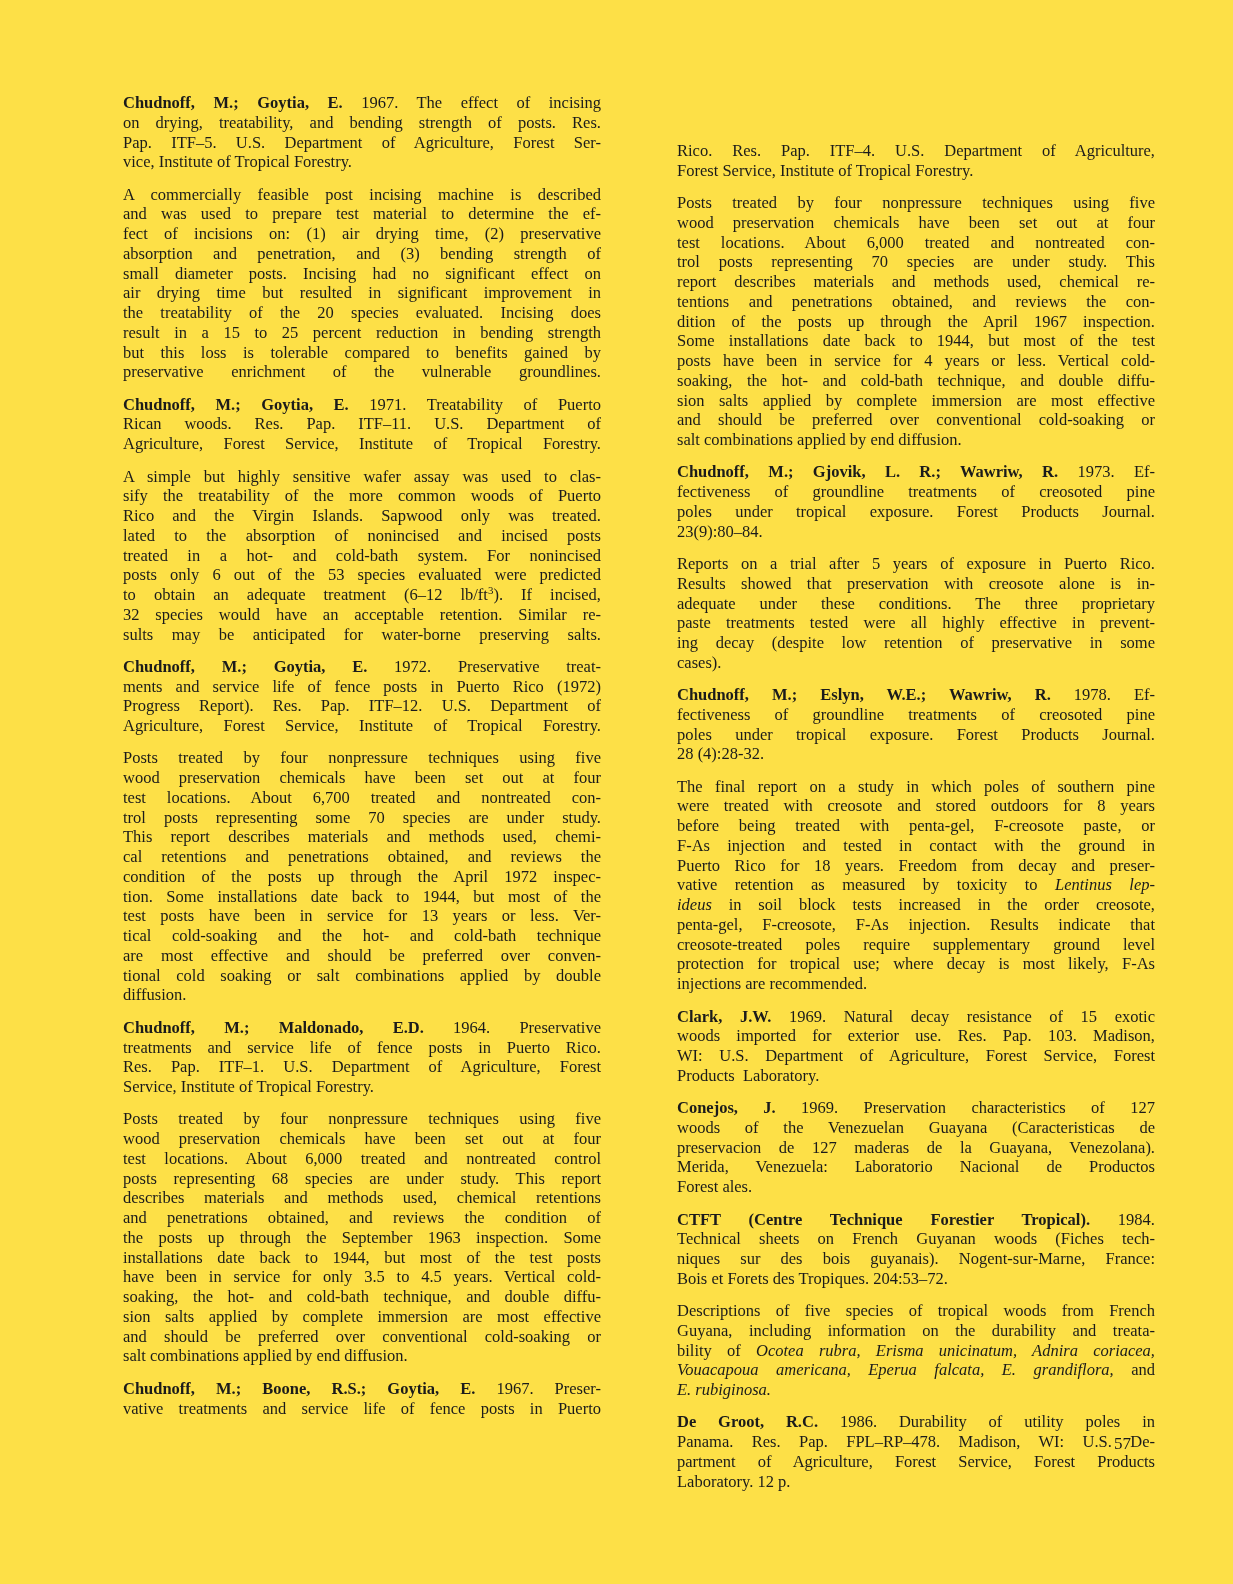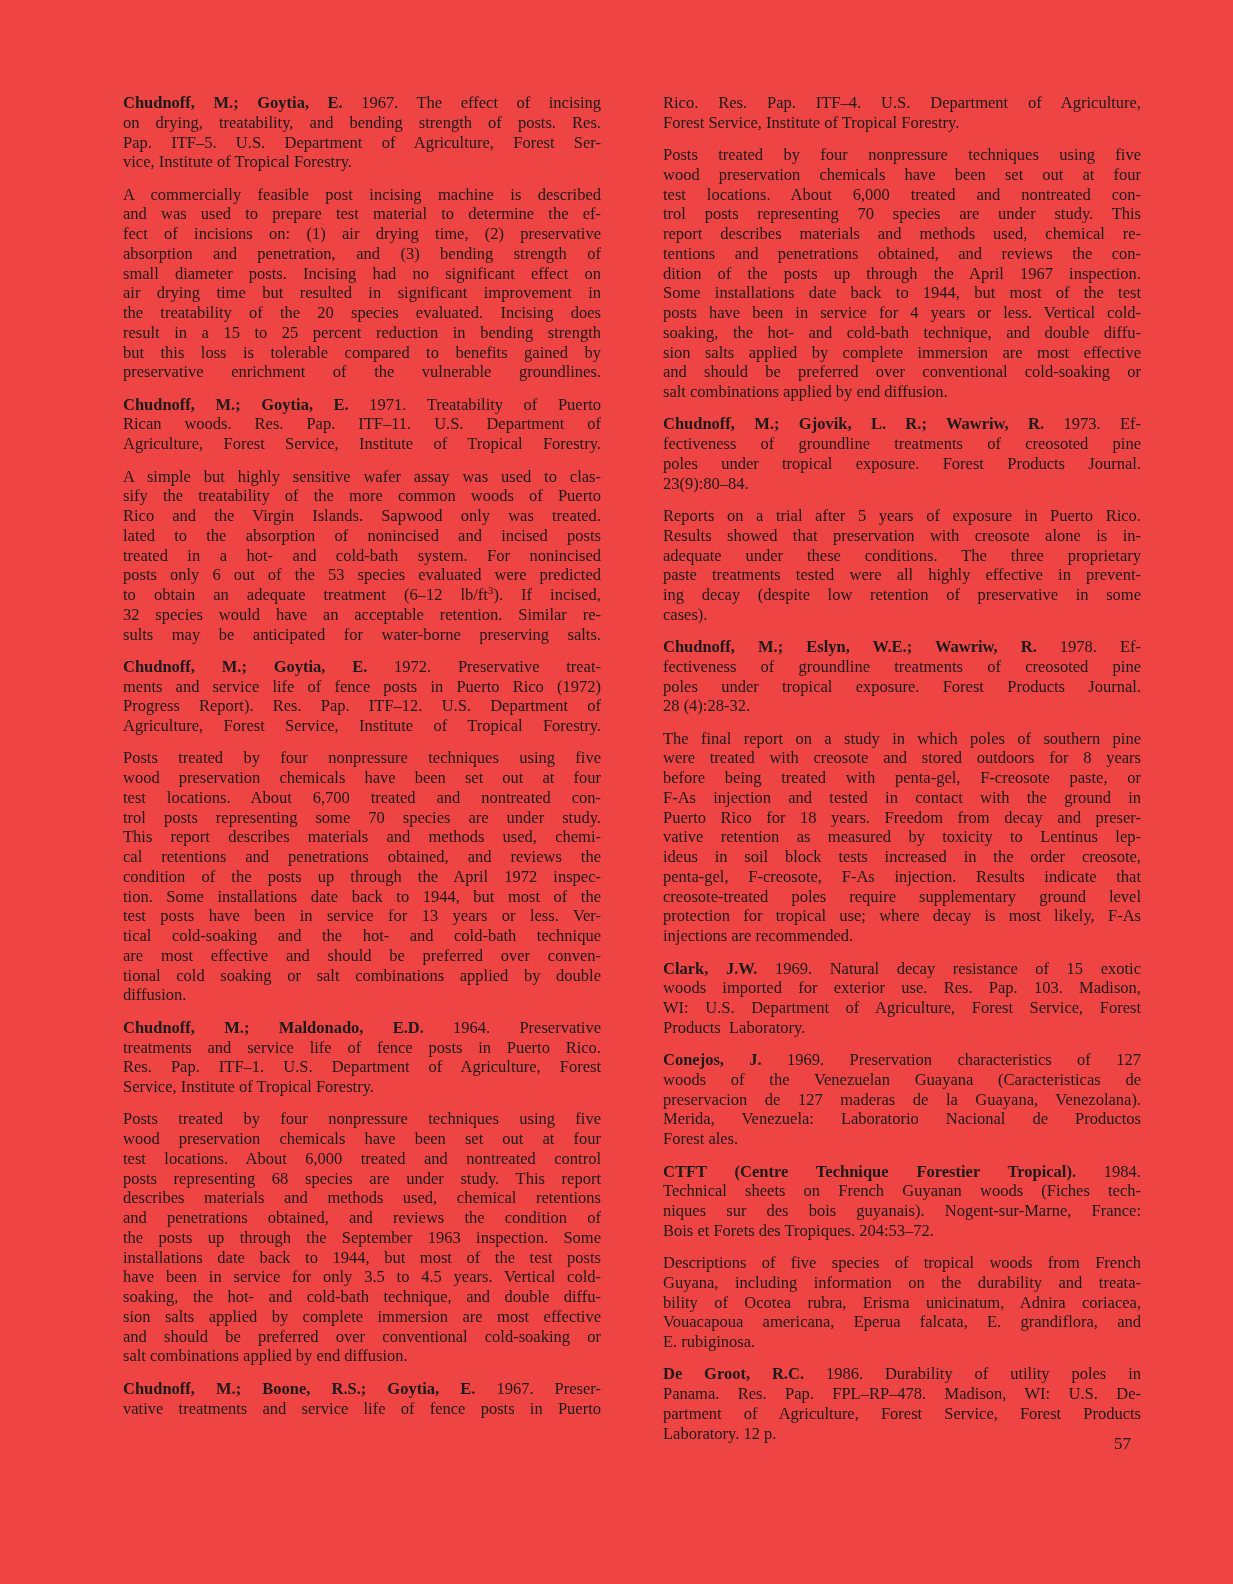--- a/index.html
+++ b/index.html
@@ -4,32 +4,32 @@
 <style>
   html,body{margin:0;padding:0;}
   body{
     width:1233px;height:1584px;
     background:#ffffff;
     font-family:"Liberation Serif","DejaVu Serif",serif;
     color:#1b1b1b;
     position:relative;
     -webkit-font-smoothing:antialiased;
   }
-  .page{position:absolute;inset:0;background:#ef4444;}
+  .page{position:absolute;inset:0;background:#fde047;}
   .col{
     position:absolute;top:93px;width:478px;
     font-size:16.5px;line-height:19.75px;
   }
   .col-left{left:123px;}
-  .col-right{left:663px;}
+  .col-right{left:677px;margin-top:48px;}
   .block{margin:0 0 12.6px 0;}
   .ln{text-align:justify;text-align-last:justify;hyphens:none;}
   .ln.nj{text-align-last:left;}
   .b{font-weight:bold;}
-  .i{}
+  .i{font-style:italic;}
   .sup{vertical-align:super;font-size:66%;line-height:0;}
   .page-num{
     position:absolute;top:1434px;left:1031px;width:100px;
     text-align:right;font-size:17px;
   }
 </style>
 </head>
 <body>
 
 <div class="page">

